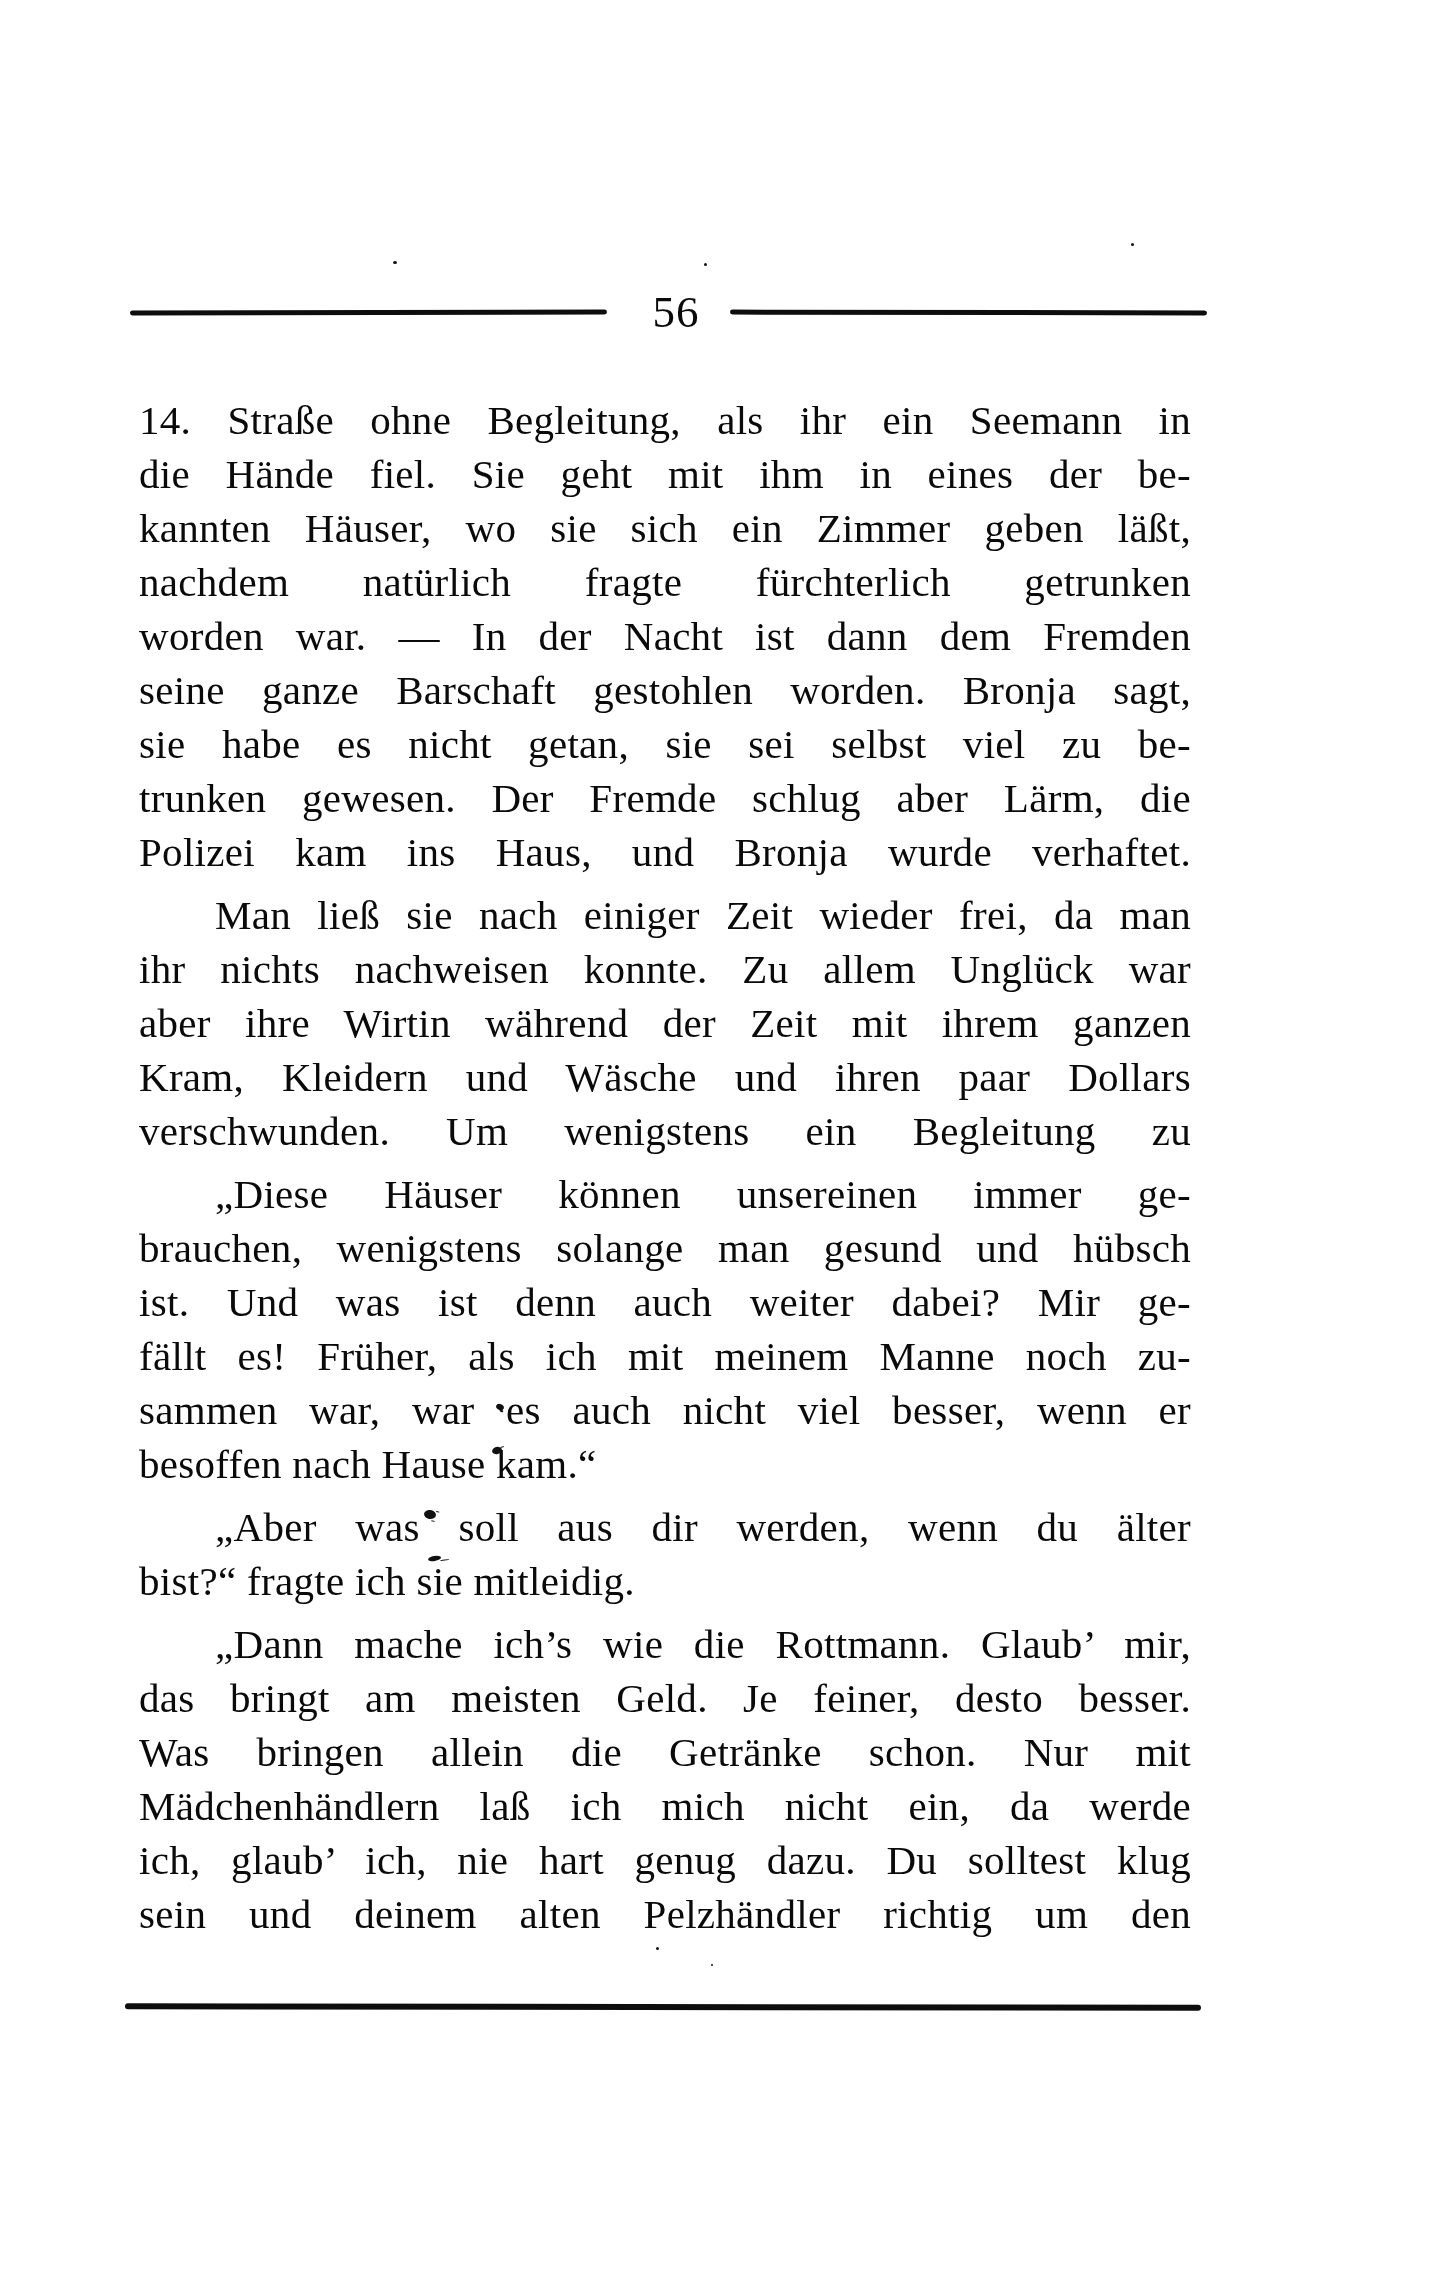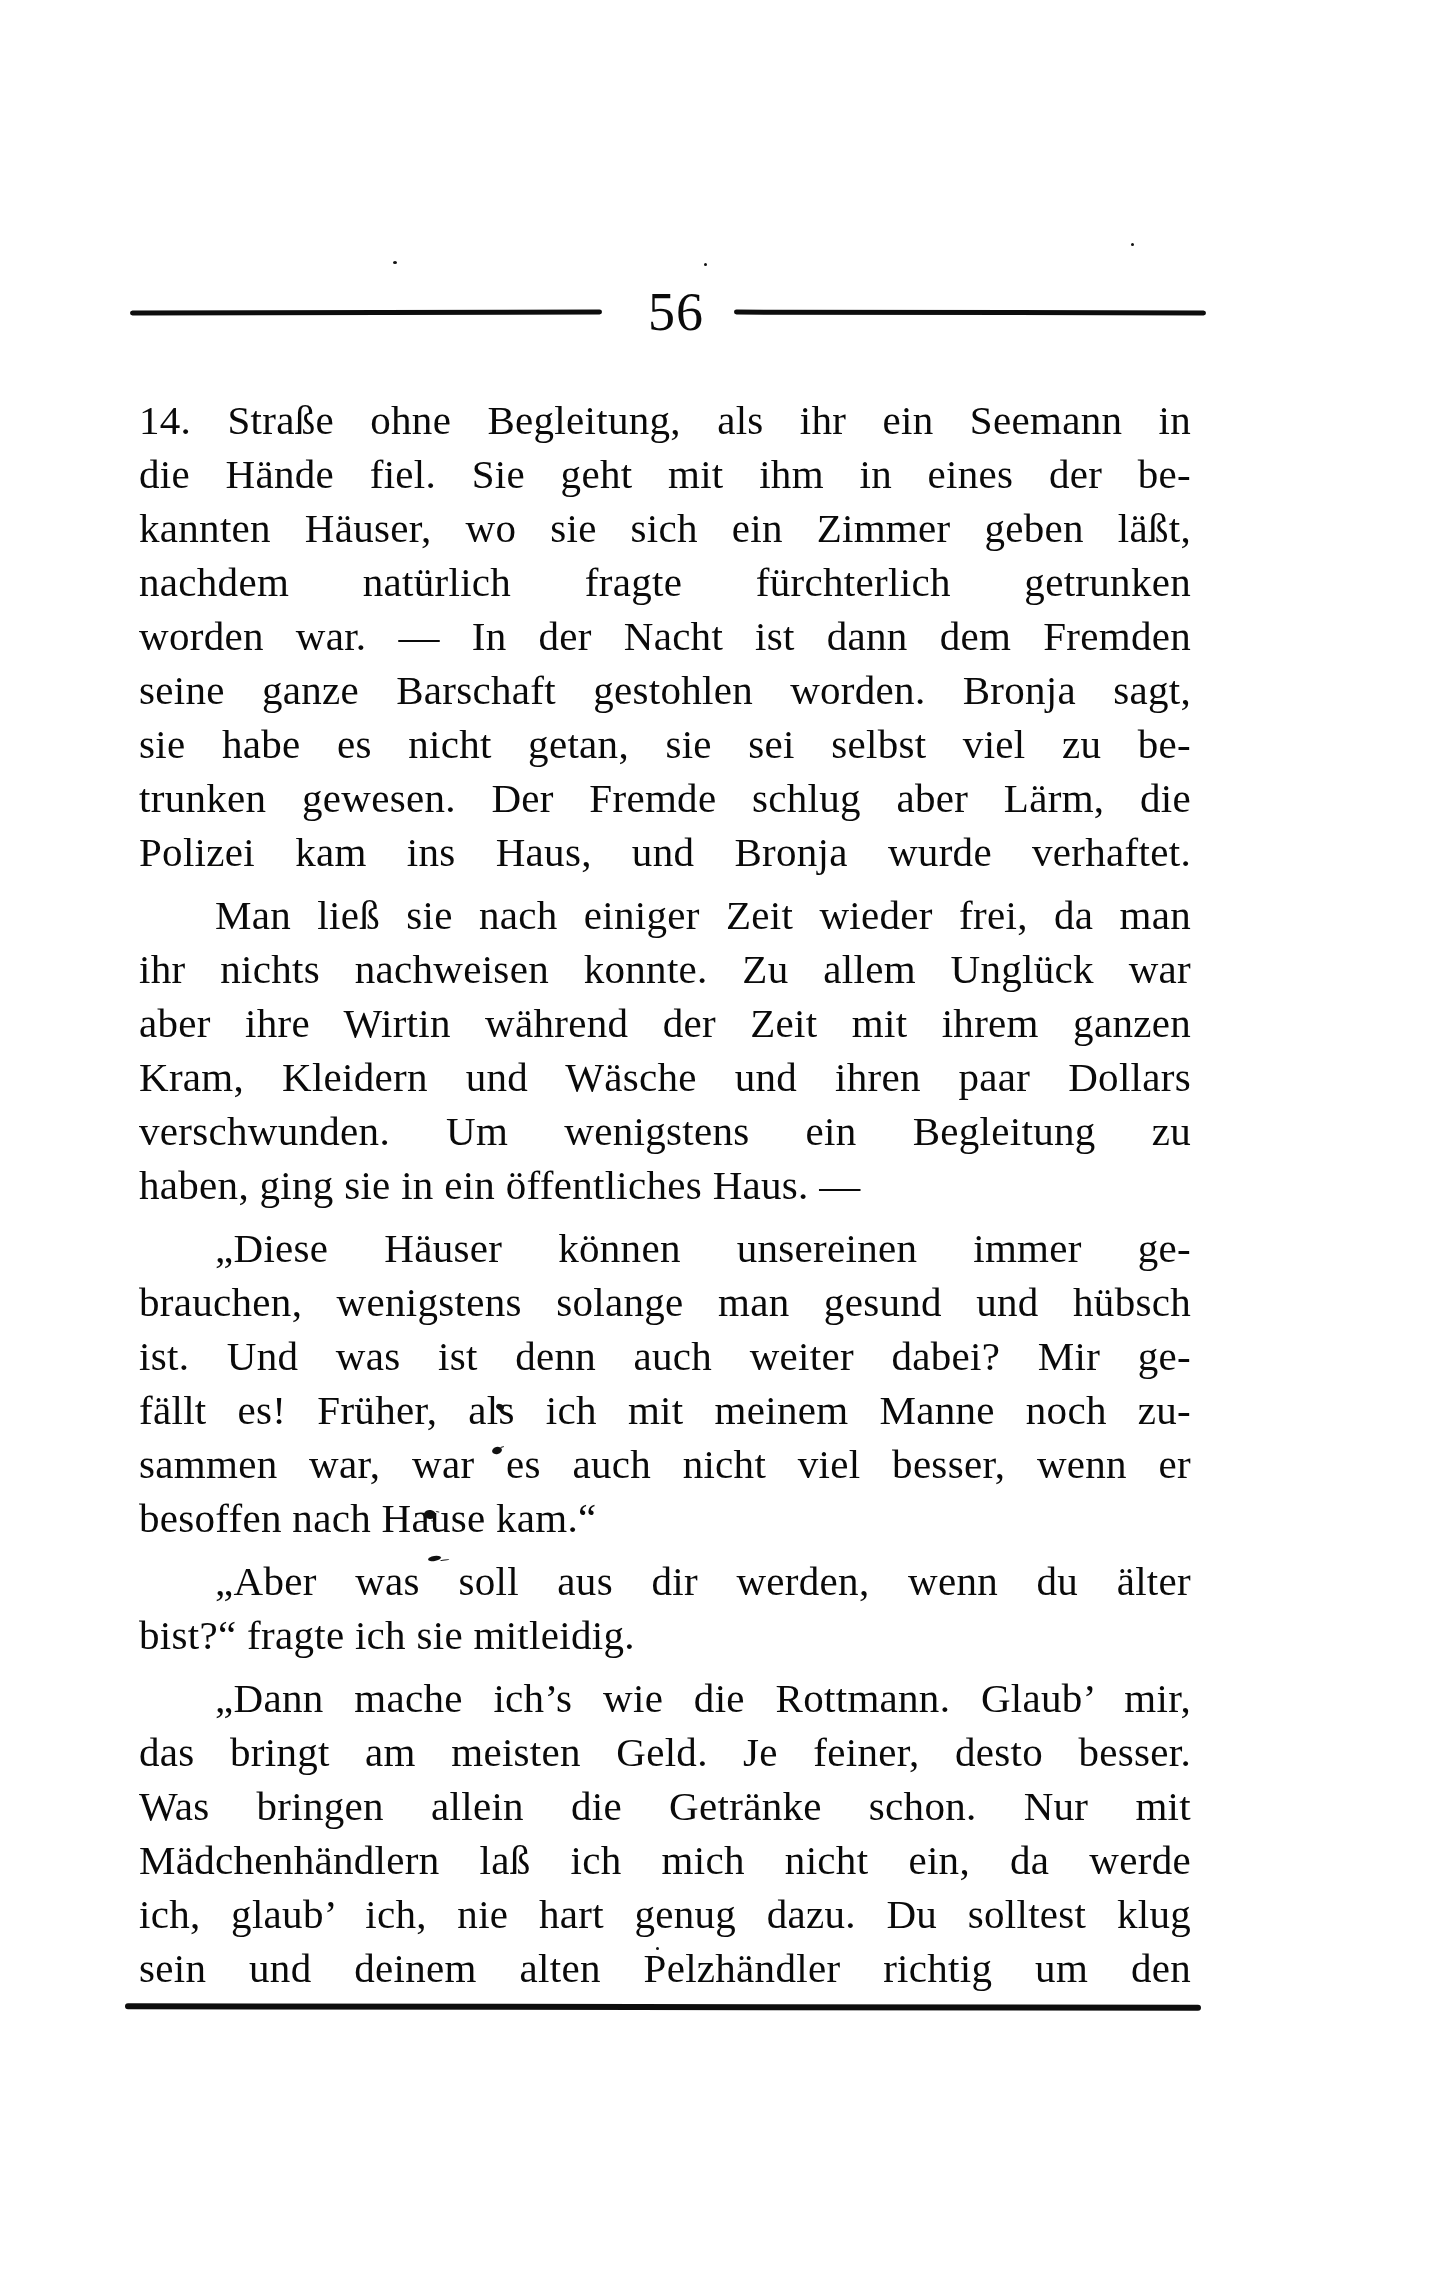--- a/index.html
+++ b/index.html
@@ -15,21 +15,21 @@
   .page-header{
     position:absolute;left:130px;top:285px;width:1076px;height:54px;
     display:flex;align-items:center;gap:30px;
   }
   .rule{
     flex:1;height:5px;background:#0d0d0d;border-radius:3px;
   }
   .rule.left{transform:rotate(-0.12deg);}
   .rule.right{transform:rotate(0.10deg);}
   .page-number{
-    font-size:54px;line-height:1;letter-spacing:1px;white-space:nowrap;margin-left:16px;
+    font-size:45px;line-height:1;letter-spacing:1px;white-space:nowrap;margin-left:16px;
   }
   
   .text-block{
     position:absolute;left:130px;top:384px;width:1070px;
     font-size:41px;line-height:54px;letter-spacing:0.3px;
   }
   .paragraph{margin:9px;padding:0;}
   .line{
     white-space:nowrap;
     text-align:left;
@@ -83,21 +83,20 @@
         <div class="line j">sie habe es nicht getan, sie sei selbst viel zu be-</div>
         <div class="line j">trunken gewesen. Der Fremde schlug aber Lärm, die</div>
         <div class="line j">Polizei kam ins Haus, und Bronja wurde verhaftet.</div>
       </div>
       <div class="paragraph">
         <div class="line j indent">Man ließ sie nach einiger Zeit wieder frei, da man</div>
         <div class="line j">ihr nichts nachweisen konnte. Zu allem Unglück war</div>
         <div class="line j">aber ihre Wirtin während der Zeit mit ihrem ganzen</div>
         <div class="line j">Kram, Kleidern und Wäsche und ihren paar Dollars</div>
         <div class="line j">verschwunden. Um wenigstens ein Begleitung zu</div>
-        <div class="line">haben, ging sie in ein öffentliches Haus. —</div>
       </div>
       <div class="paragraph">
         <div class="line j indent">„Diese Häuser können unsereinen immer ge-</div>
         <div class="line j">brauchen, wenigstens solange man gesund und hübsch</div>
         <div class="line j">ist. Und was ist denn auch weiter dabei? Mir ge-</div>
         <div class="line j">fällt es! Früher, als ich mit meinem Manne noch zu-</div>
         <div class="line j">sammen war, war es auch nicht viel besser, wenn er</div>
         <div class="line">besoffen nach Hause kam.“</div>
       </div>
       <div class="paragraph">

